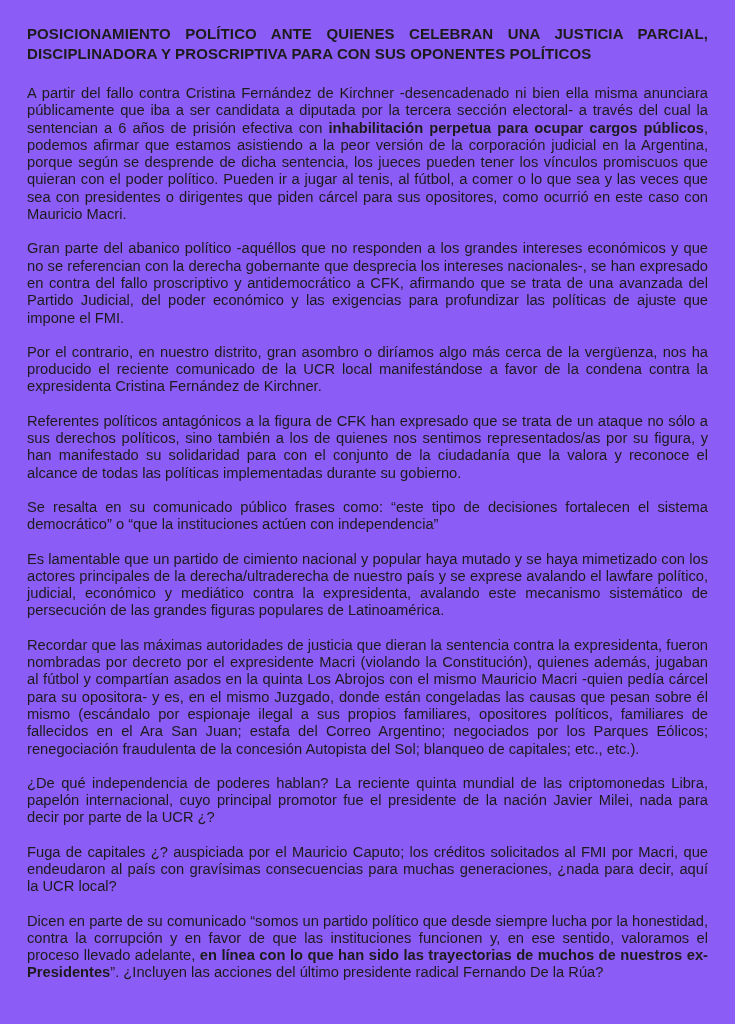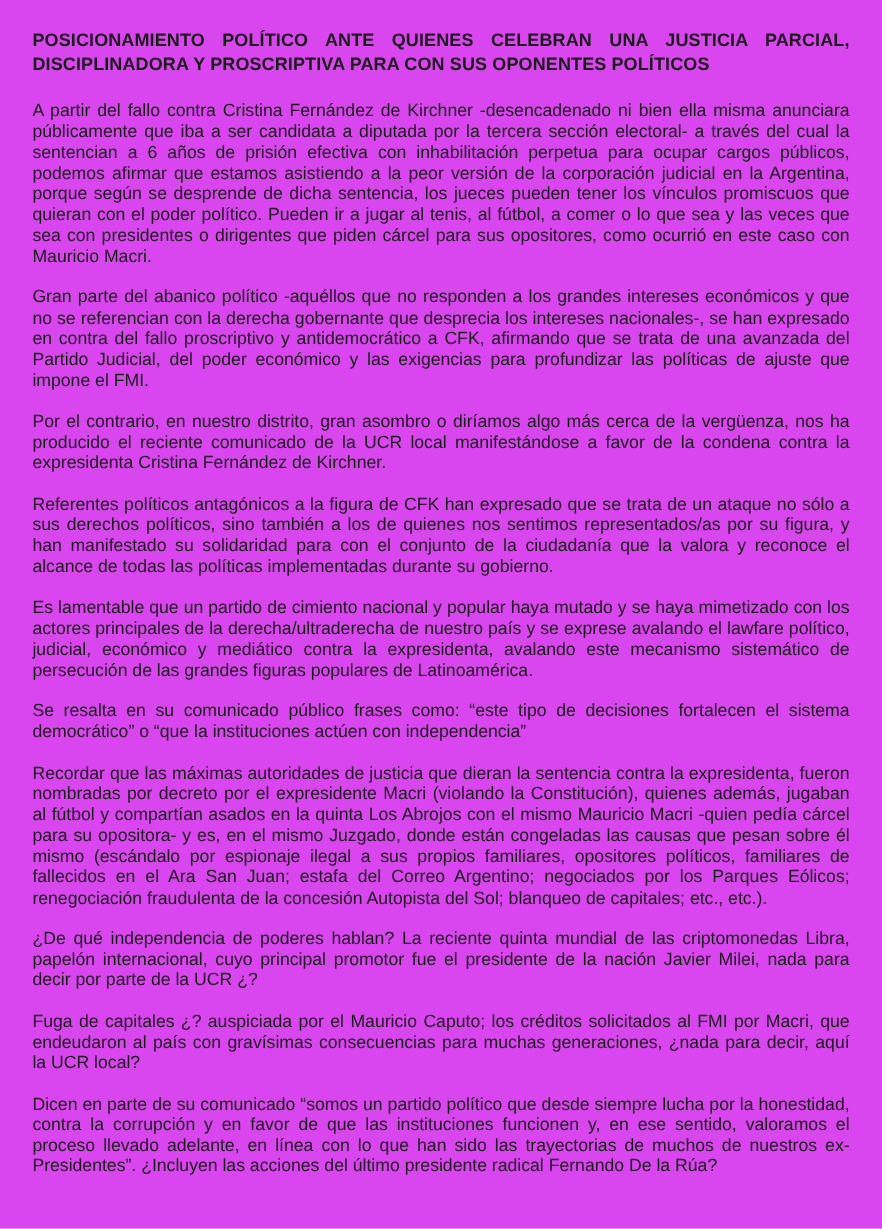--- a/index.html
+++ b/index.html
@@ -3,21 +3,21 @@
 <meta charset="utf-8">
 <style>
   html, body {
     margin: 0;
     padding: 0;
     background: #ffffff;
   }
   .page {
     width: 735px;
     height: 1024px;
-    background: #d946ef;
+    background: #8b5cf6;
     box-sizing: border-box;
     padding: 24px 27px 20px 27px;
     font-family: "Liberation Sans", "DejaVu Sans", sans-serif;
     color: #1c1c1c;
     overflow: hidden;
   }
   .doc-title {
     font-size: 15px;
     font-weight: bold;
     line-height: 20px;
@@ -25,41 +25,41 @@
     margin: 0 0 21px 0;
     letter-spacing: 0.1px;
   }
   .para {
     font-size: 14.7px;
     line-height: 17.3px;
     text-align: justify;
     margin: 0 0 17px 0;
   }
   .para b {
-    font-weight: normal;
+    font-weight: bold;
   }
 </style>
 </head>
 <body>
 
 <div class="page">
 
   <h1 class="doc-title">POSICIONAMIENTO POLÍTICO ANTE QUIENES CELEBRAN UNA JUSTICIA PARCIAL, DISCIPLINADORA Y PROSCRIPTIVA PARA CON SUS OPONENTES POLÍTICOS</h1>
 
   <p class="para"><span>A partir del fallo contra Cristina Fernández de Kirchner -desencadenado ni bien ella misma anunciara públicamente que iba a ser candidata a diputada por la tercera sección electoral- a través del cual la sentencian a 6 años de prisión efectiva con </span><b>inhabilitación perpetua para ocupar cargos públicos</b><span>, podemos afirmar que estamos asistiendo a la peor versión de la corporación judicial en la Argentina, porque según se desprende de dicha sentencia, los jueces pueden tener los vínculos promiscuos que quieran con el poder político. Pueden ir a jugar al tenis, al fútbol, a comer o lo que sea y las veces que sea con presidentes o dirigentes que piden cárcel para sus opositores, como ocurrió en este caso con Mauricio Macri.</span></p>
 
   <p class="para"><span>Gran parte del abanico político -aquéllos que no responden a los grandes intereses económicos y que no se referencian con la derecha gobernante que desprecia los intereses nacionales-, se han expresado en contra del fallo proscriptivo y antidemocrático a CFK, afirmando que se trata de una avanzada del Partido Judicial, del poder económico y las exigencias para profundizar las políticas de ajuste que impone el FMI.</span></p>
 
   <p class="para"><span>Por el contrario, en nuestro distrito, gran asombro o diríamos algo más cerca de la vergüenza, nos ha producido el reciente comunicado de la UCR local manifestándose a favor de la condena contra la expresidenta Cristina Fernández de Kirchner.</span></p>
 
   <p class="para"><span>Referentes políticos antagónicos a la figura de CFK han expresado que se trata de un ataque no sólo a sus derechos políticos, sino también a los de quienes nos sentimos representados/as por su figura, y han manifestado su solidaridad para con el conjunto de la ciudadanía que la valora y reconoce el alcance de todas las políticas implementadas durante su gobierno.</span></p>
 
+  <p class="para"><span>Se resalta en su comunicado público frases como: “este tipo de decisiones fortalecen el sistema democrático” o “que la instituciones actúen con independencia”</span></p>
+
   <p class="para"><span>Es lamentable que un partido de cimiento nacional y popular haya mutado y se haya mimetizado con los actores principales de la derecha/ultraderecha de nuestro país y se exprese avalando el lawfare político, judicial, económico y mediático contra la expresidenta, avalando este mecanismo sistemático de persecución de las grandes figuras populares de Latinoamérica.</span></p>
-
-  <p class="para"><span>Se resalta en su comunicado público frases como: “este tipo de decisiones fortalecen el sistema democrático” o “que la instituciones actúen con independencia”</span></p>
 
   <p class="para"><span>Recordar que las máximas autoridades de justicia que dieran la sentencia contra la expresidenta, fueron nombradas por decreto por el expresidente Macri (violando la Constitución), quienes además, jugaban al fútbol y compartían asados en la quinta Los Abrojos con el mismo Mauricio Macri -quien pedía cárcel para su opositora- y es, en el mismo Juzgado, donde están congeladas las causas que pesan sobre él mismo (escándalo por espionaje ilegal a sus propios familiares, opositores políticos, familiares de fallecidos en el Ara San Juan; estafa del Correo Argentino; negociados por los Parques Eólicos; renegociación fraudulenta de la concesión Autopista del Sol; blanqueo de capitales; etc., etc.).</span></p>
 
   <p class="para"><span>¿De qué independencia de poderes hablan? La reciente quinta mundial de las criptomonedas Libra, papelón internacional, cuyo principal promotor fue el presidente de la nación Javier Milei, nada para decir por parte de la UCR ¿?</span></p>
 
   <p class="para"><span>Fuga de capitales ¿? auspiciada por el Mauricio Caputo; los créditos solicitados al FMI por Macri, que endeudaron al país con gravísimas consecuencias para muchas generaciones, ¿nada para decir, aquí la UCR local?</span></p>
 
   <p class="para"><span>Dicen en parte de su comunicado “somos un partido político que desde siempre lucha por la honestidad, contra la corrupción y en favor de que las instituciones funcionen y, en ese sentido, valoramos el proceso llevado adelante, </span><b>en línea con lo que han sido las trayectorias de muchos de nuestros ex-Presidentes</b><span>”. ¿Incluyen las acciones del último presidente radical Fernando De la Rúa?</span></p>
 
 </div>

